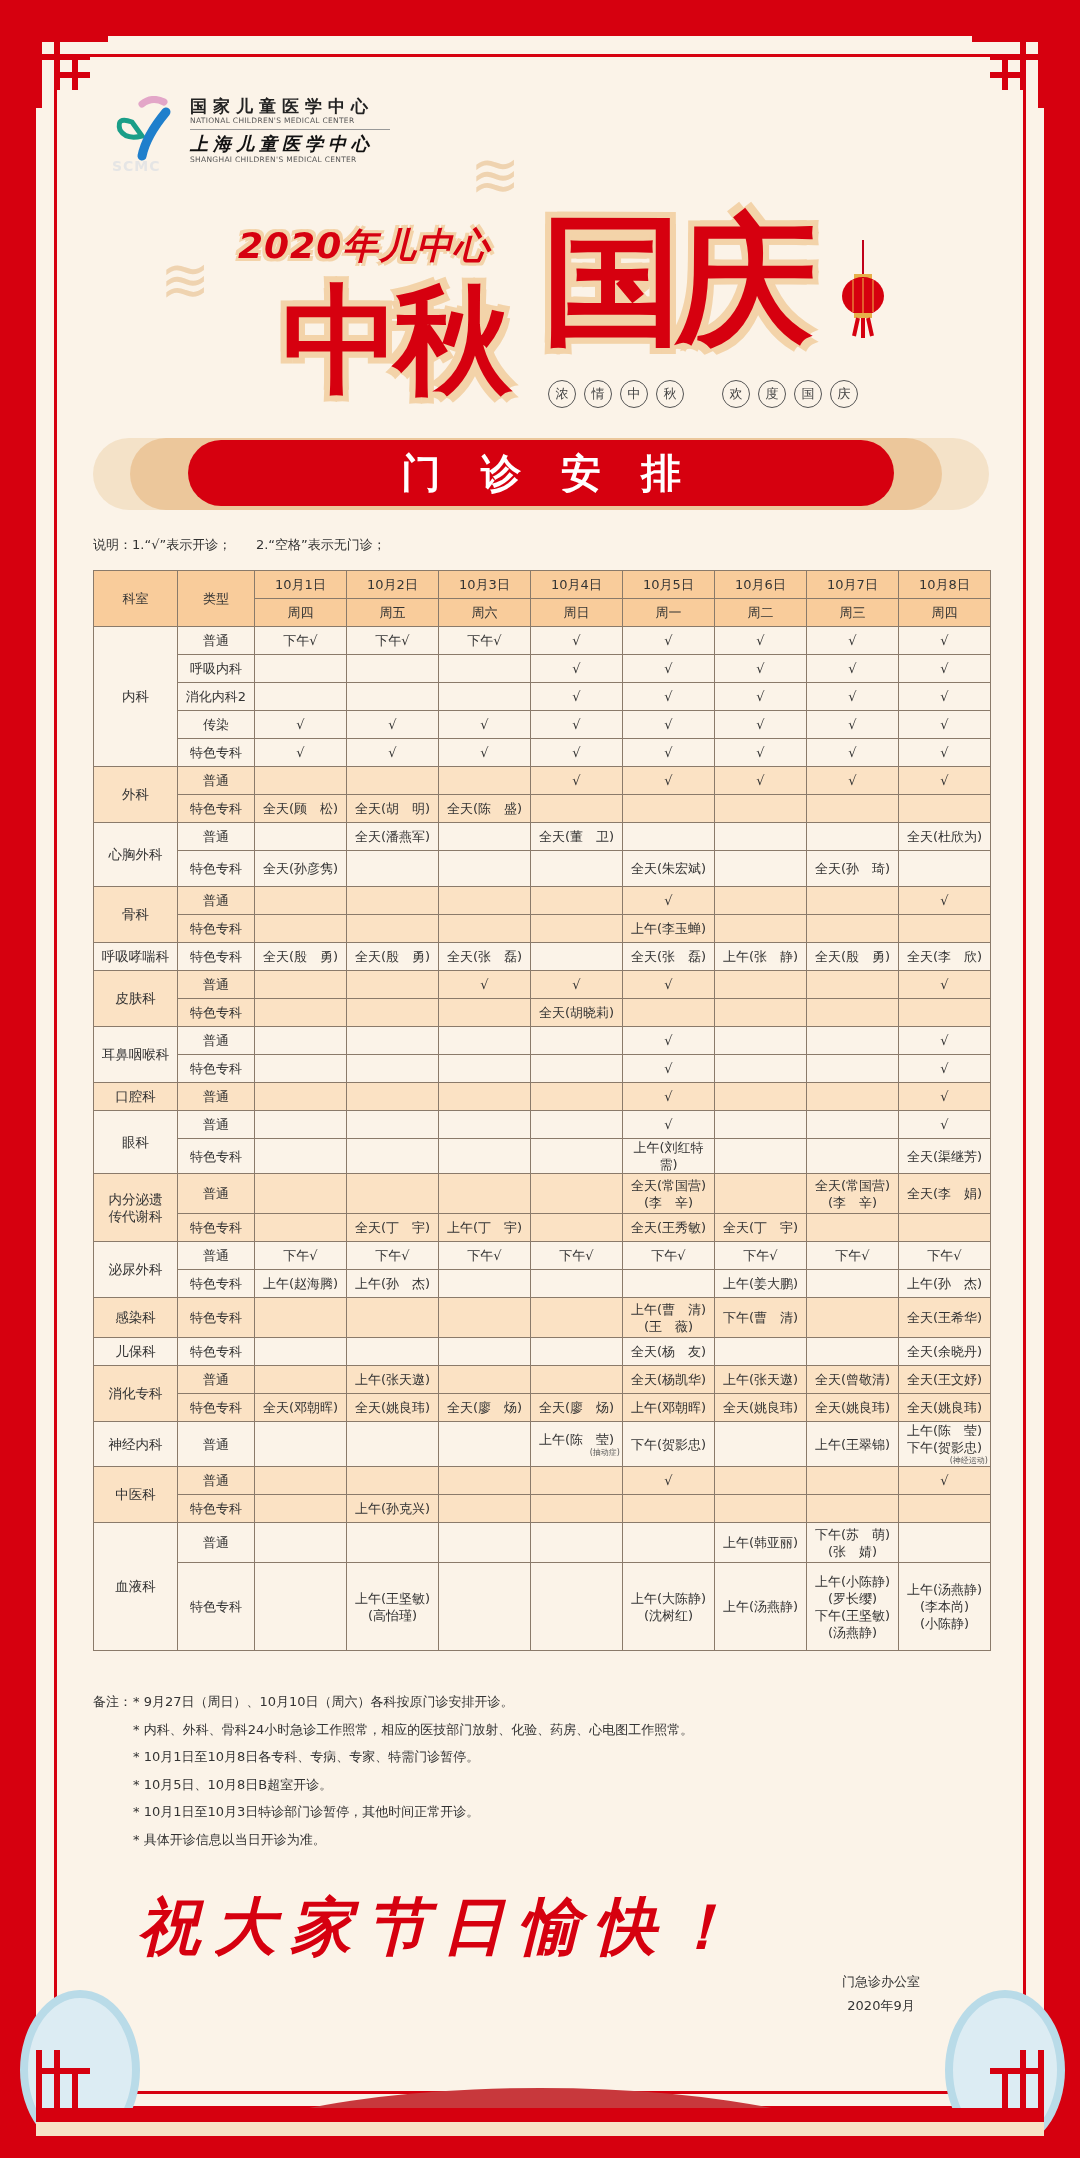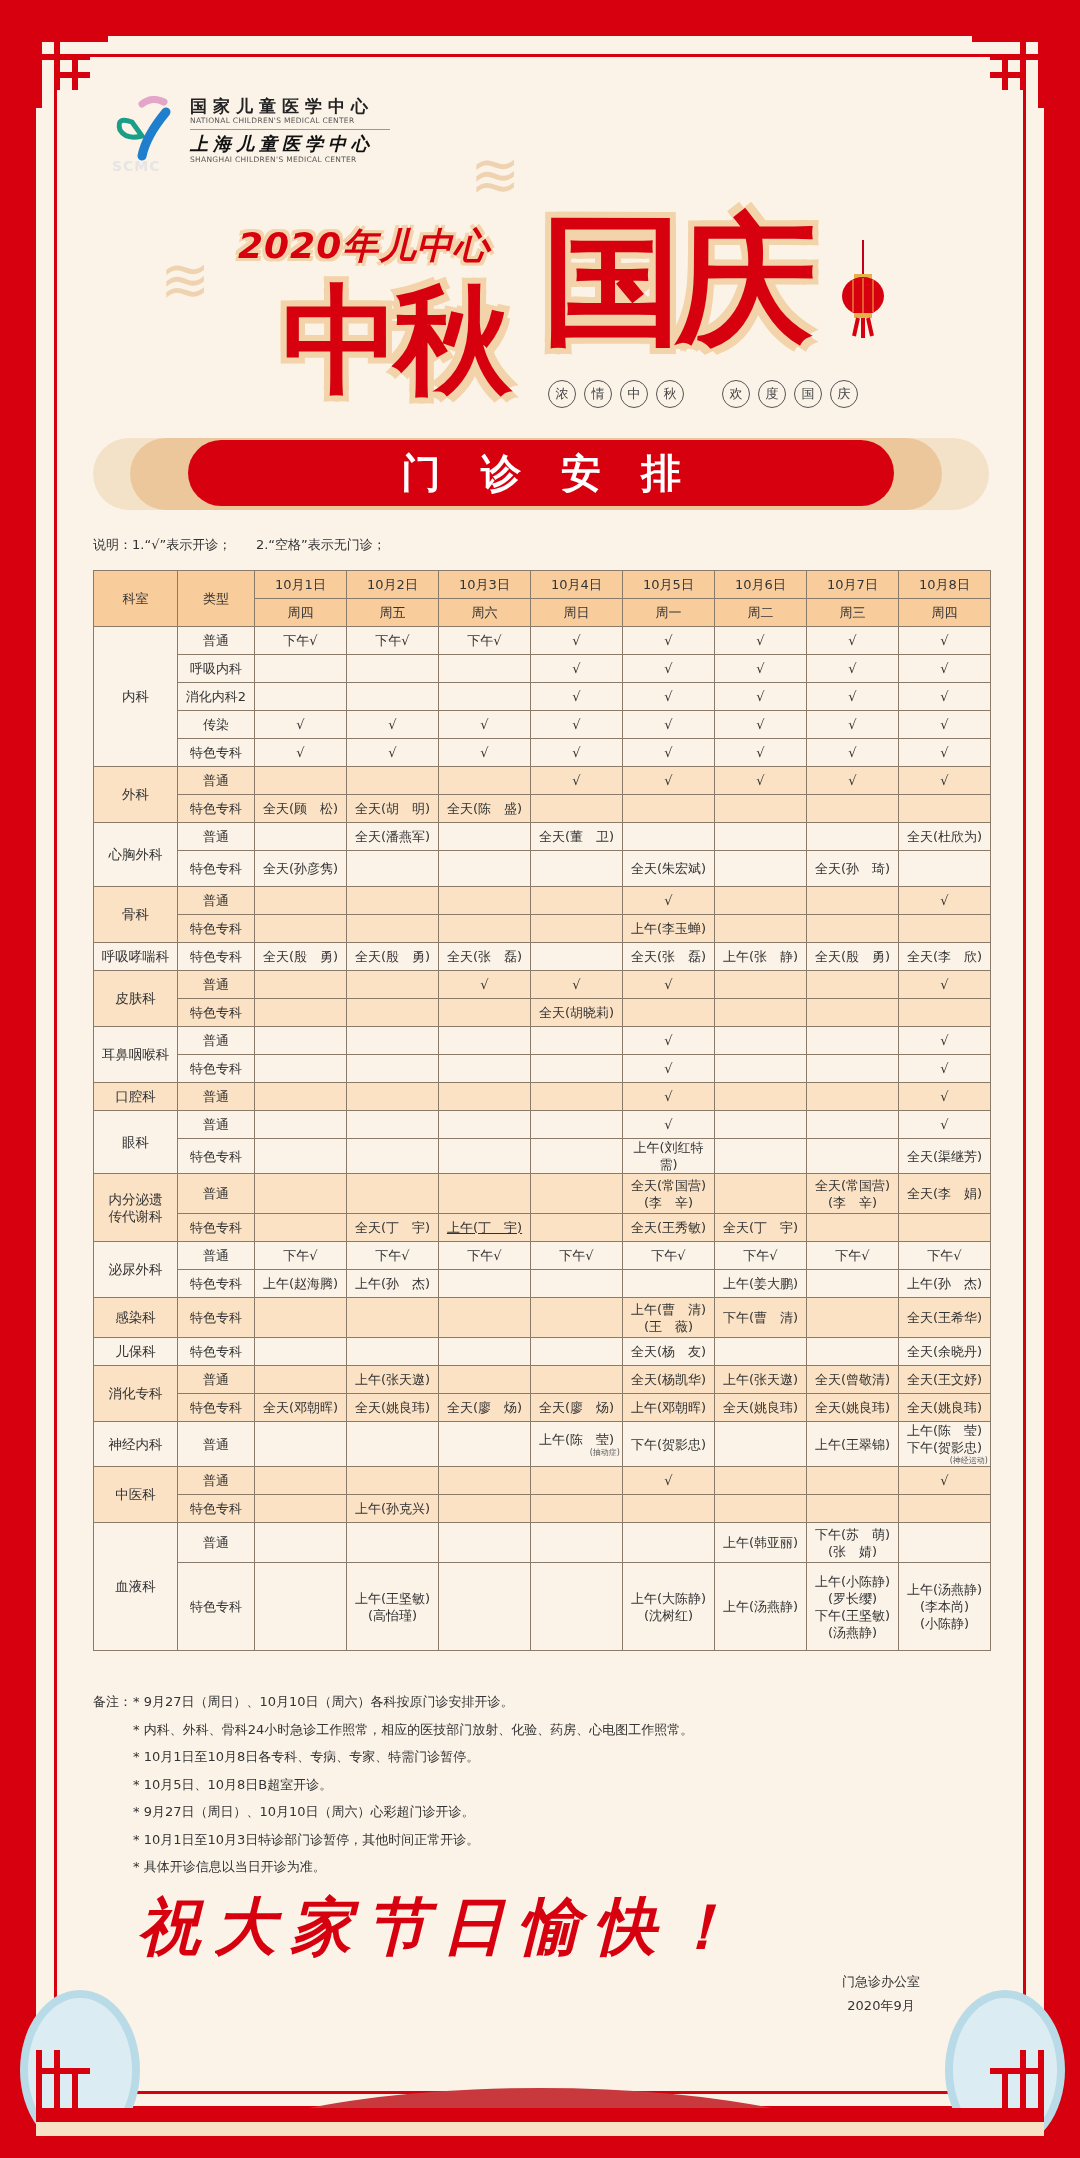--- a/index.html
+++ b/index.html
@@ -400,21 +400,21 @@
 (李　辛)</span></td>
         <td style="height: 40px;"><span></span></td>
         <td style="height: 40px;"><span>全天(常国营)
 (李　辛)</span></td>
         <td style="height: 40px;"><span>全天(李　娟)</span></td>
       </tr>
       <tr class="shade">
         <td>特色专科</td>
         <td style="height: 28px;"><span></span></td>
         <td style="height: 28px;"><span>全天(丁　宇)</span></td>
-        <td style="height: 28px; text-decoration: underline;"><span>上午(丁　宇)</span></td>
+        <td style="height: 28px;"><span>上午(丁　宇)</span></td>
         <td style="height: 28px;"><span></span></td>
         <td style="height: 28px;"><span>全天(王秀敏)</span></td>
         <td style="height: 28px;"><span>全天(丁　宇)</span></td>
         <td style="height: 28px;"><span></span></td>
         <td style="height: 28px;"><span></span></td>
       </tr>
       <tr class="plain">
         <td class="dept" rowspan="2">泌尿外科</td>
         <td>普通</td>
         <td style="height: 28px;"><span>下午√</span></td>
@@ -564,24 +564,20 @@
       <span class="lbl"></span>
       <span>* 内科、外科、骨科24小时急诊工作照常，相应的医技部门放射、化验、药房、心电图工作照常。</span>
     </div>
     <div class="row">
       <span class="lbl"></span>
       <span>* 10月1日至10月8日各专科、专病、专家、特需门诊暂停。</span>
     </div>
     <div class="row">
       <span class="lbl"></span>
       <span>* 10月5日、10月8日B超室开诊。</span>
-    </div>
-    <div class="row">
-      <span class="lbl"></span>
-      <span>* 9月27日（周日）、10月10日（周六）心彩超门诊开诊。</span>
     </div>
     <div class="row">
       <span class="lbl"></span>
       <span>* 10月1日至10月3日特诊部门诊暂停，其他时间正常开诊。</span>
     </div>
     <div class="row">
       <span class="lbl"></span>
       <span>* 具体开诊信息以当日开诊为准。</span>
     </div>
   </div>

